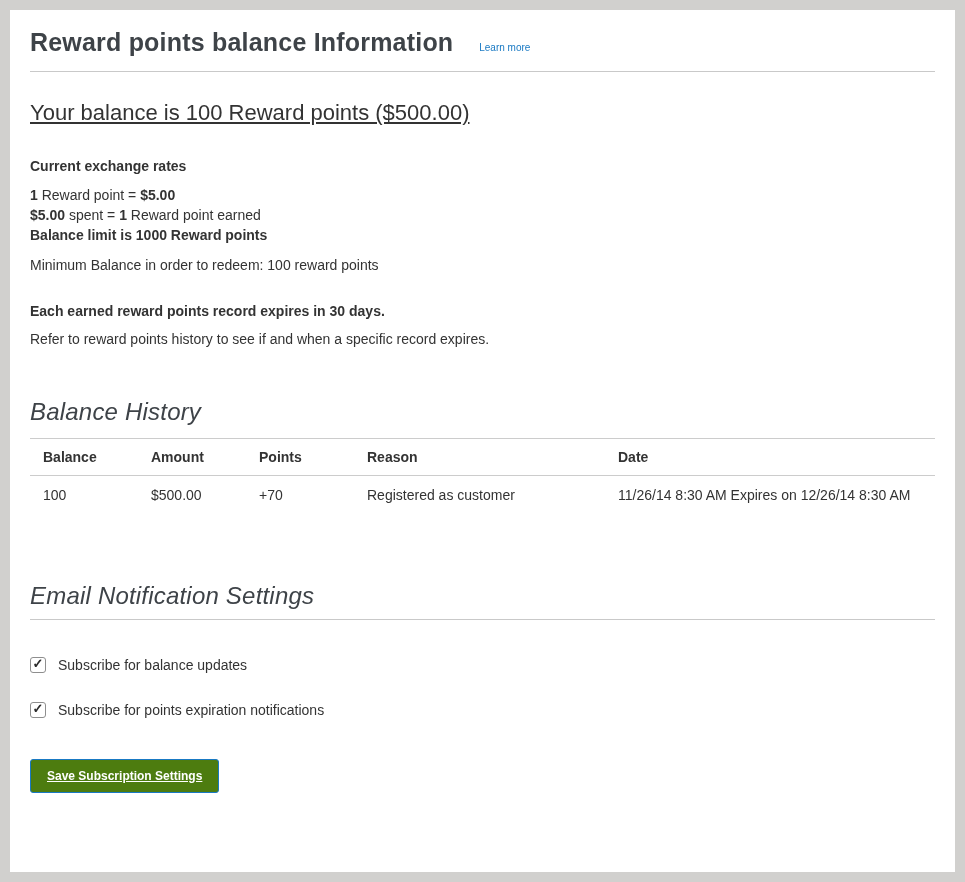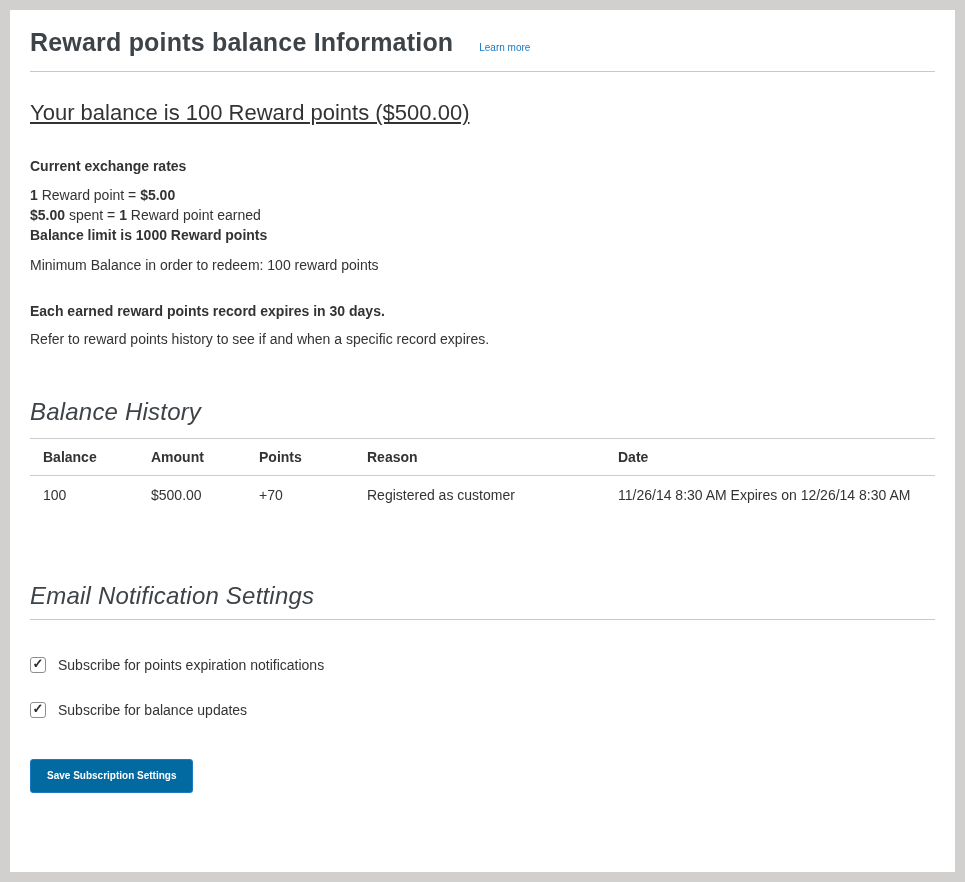--- a/index.html
+++ b/index.html
@@ -106,30 +106,31 @@
     left: 1.5px; top: -1.5px;
     font-size: 13px;
     font-weight: bold;
     color: #2b2b2b;
   }
   .checkbox-label { margin-left: 12px; cursor: pointer; }
   
   .save-button {
     margin-top: 41px;
     display: inline-block;
-    background: #0369a1;
+    background: #4d7c0f;
     border: 1px solid #1979c3;
     border-radius: 3px;
     color: #ffffff;
     font-family: "Liberation Sans", "DejaVu Sans", sans-serif;
-    font-size: 10px;
+    font-size: 12px;
     font-weight: bold;
     padding: 8px 16px;
     height: 34px;
     cursor: pointer;
+    text-decoration: underline;
   }
 </style>
 </head>
 <body>
 
 <div class="card">
 
   
   <div class="page-title-wrapper">
     <h1 class="page-title">Reward points balance Information</h1>
@@ -176,24 +177,24 @@
         <td class="col-date">11/26/14 8:30 AM Expires on 12/26/14 8:30 AM</td>
       </tr>
     </tbody>
   </table>
 
   
   <h2 class="section-heading email-heading">Email Notification Settings</h2>
   <hr class="email-divider">
 
   <div class="checkbox-row">
+    <input type="checkbox" id="cb-balance" checked="" style="">
+    <label class="checkbox-label" for="cb-balance">Subscribe for balance updates</label>
+  </div>
+
+  <div class="checkbox-row">
     <input type="checkbox" id="cb-expiration" checked="" style="">
     <label class="checkbox-label" for="cb-expiration">Subscribe for points expiration notifications</label>
   </div>
 
-  <div class="checkbox-row">
-    <input type="checkbox" id="cb-balance" checked="" style="">
-    <label class="checkbox-label" for="cb-balance">Subscribe for balance updates</label>
-  </div>
-
   <button class="save-button">Save Subscription Settings</button>
 
 </div>
 
 </body></html>

